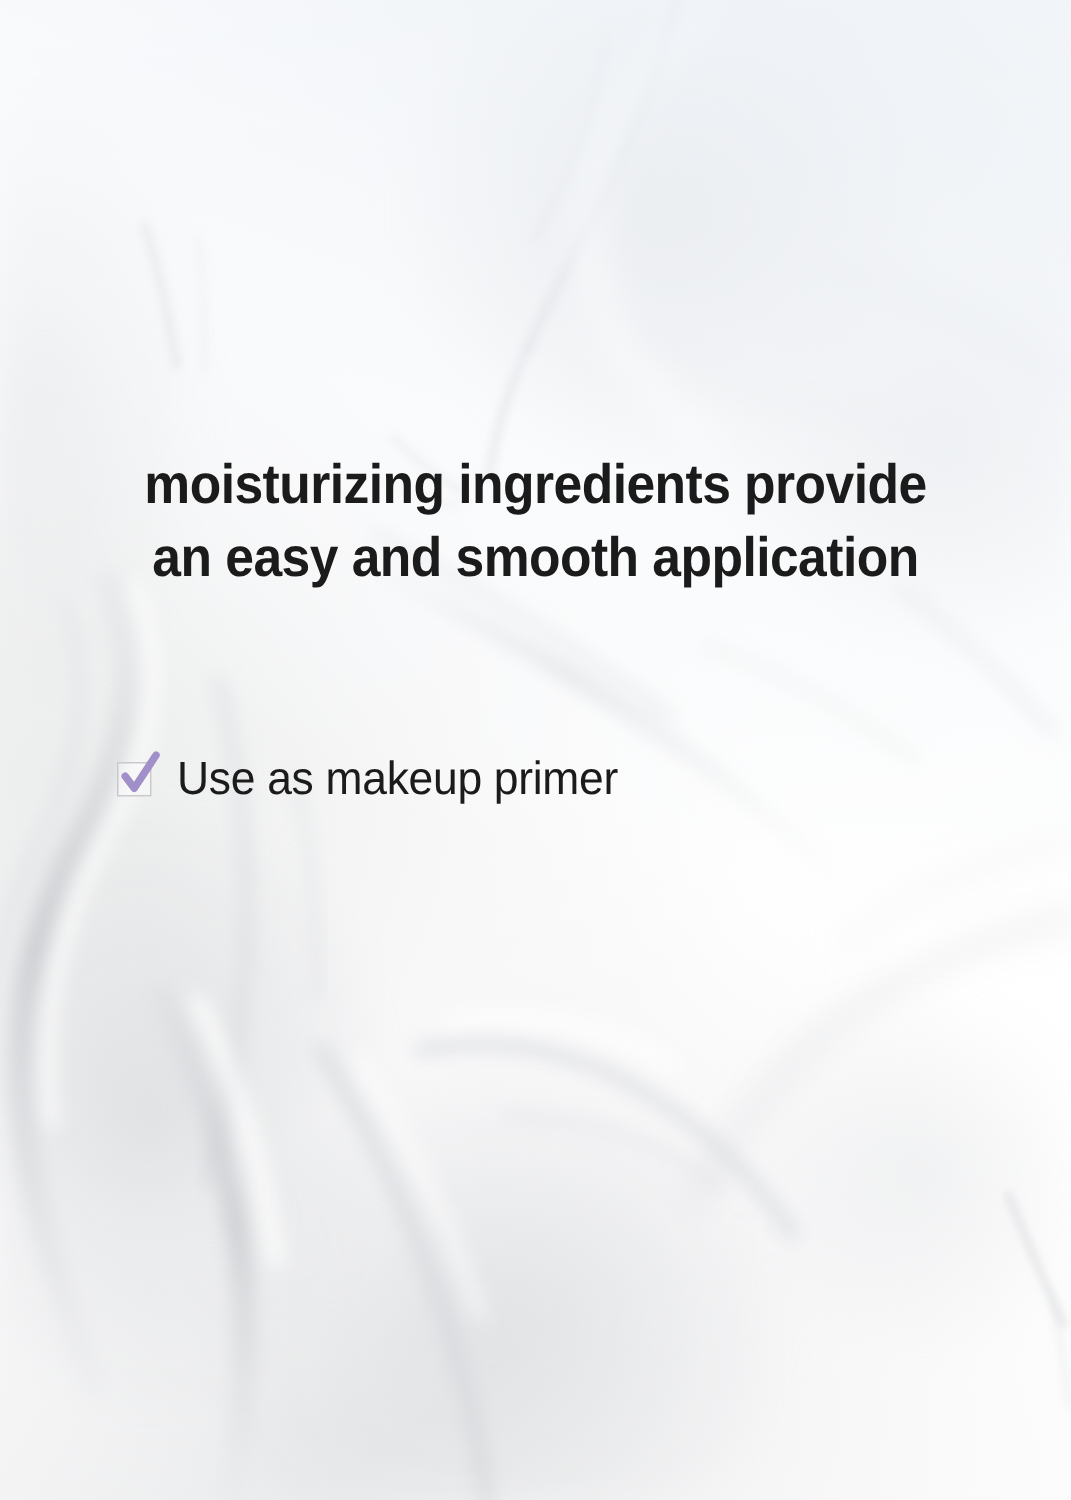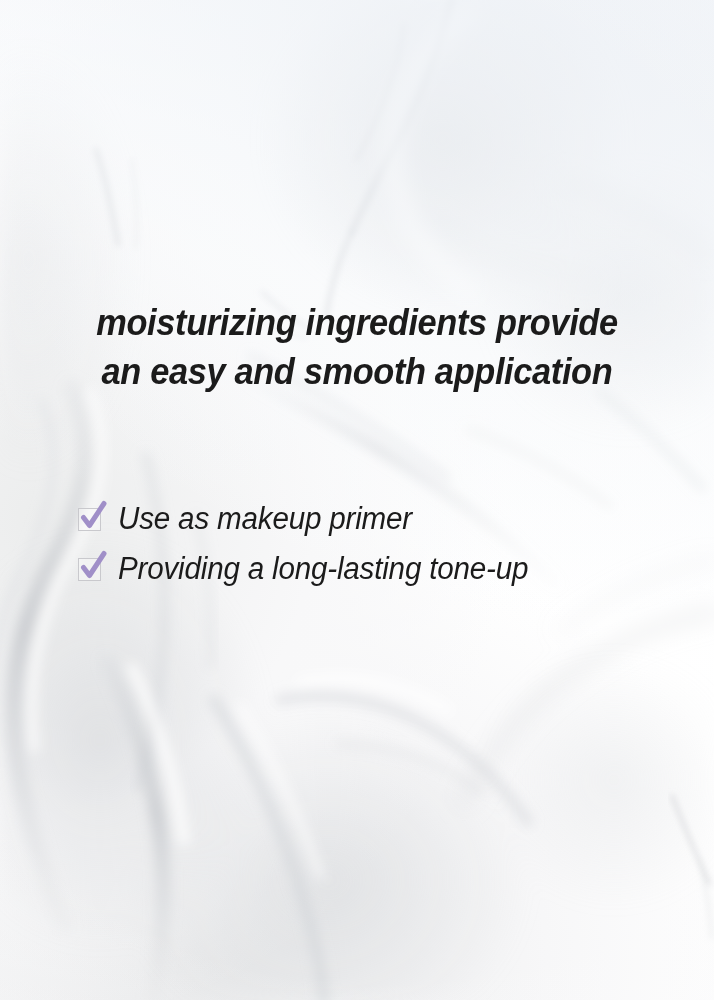--- a/index.html
+++ b/index.html
@@ -11,21 +11,20 @@
     font-family:"Liberation Sans", sans-serif;
     overflow:hidden;
   }
 
   
   #canvas {
     position:relative;
     width:714px; height:1000px;
     background:#fdba74;
     overflow:hidden;
-    font-style:italic;
   }
 
   
   .bg-layer { position:absolute; inset:0; pointer-events:none; }
 
   
   #bg-base {
     background:
       radial-gradient(120% 80% at 78% 6%,  #f2f3f5 0%, #fafbfc 38%, rgba(255,255,255,0) 70%),
       radial-gradient(90% 70% at 6% 52%,   #eceded 0%, #f8f8f9 42%, rgba(255,255,255,0) 72%),
@@ -243,25 +242,16 @@
         <span class="check-box-wrap">
           <span class="check-box"></span>
           <svg class="check-tick" viewBox="0 0 28 30">
             <path d="M4.5 16.5 L10.5 24.5 L25 2.5" fill="none" stroke="#a08fc8" stroke-width="5" stroke-linecap="round" stroke-linejoin="round"></path>
           </svg>
         </span>
         <span class="check-label">Use as makeup primer</span>
       </div>
 
 
-      <div class="check-row">
-        <span class="check-box-wrap">
-          <span class="check-box"></span>
-          <svg class="check-tick" viewBox="0 0 28 30">
-            <path d="M4.5 16.5 L10.5 24.5 L25 2.5" fill="none" stroke="#a08fc8" stroke-width="5" stroke-linecap="round" stroke-linejoin="round"></path>
-          </svg>
-        </span>
-        <span class="check-label">Providing a long-lasting tone-up</span>
-      </div>
 
     </div>
   </div>
 </div>
 
 </body></html>

